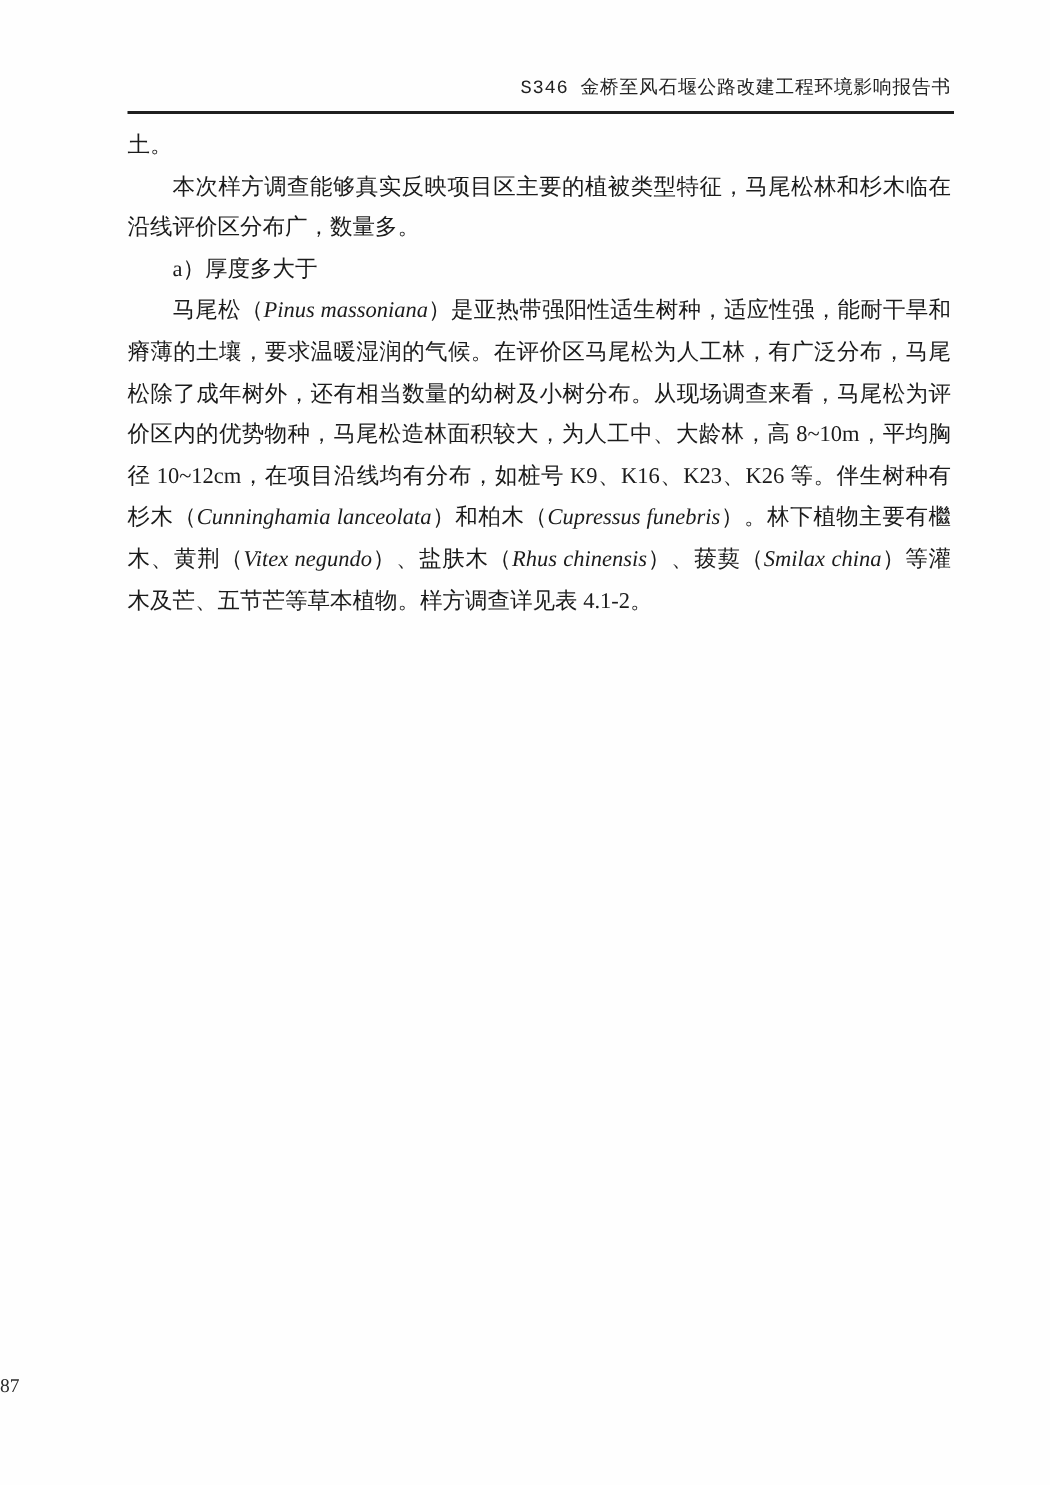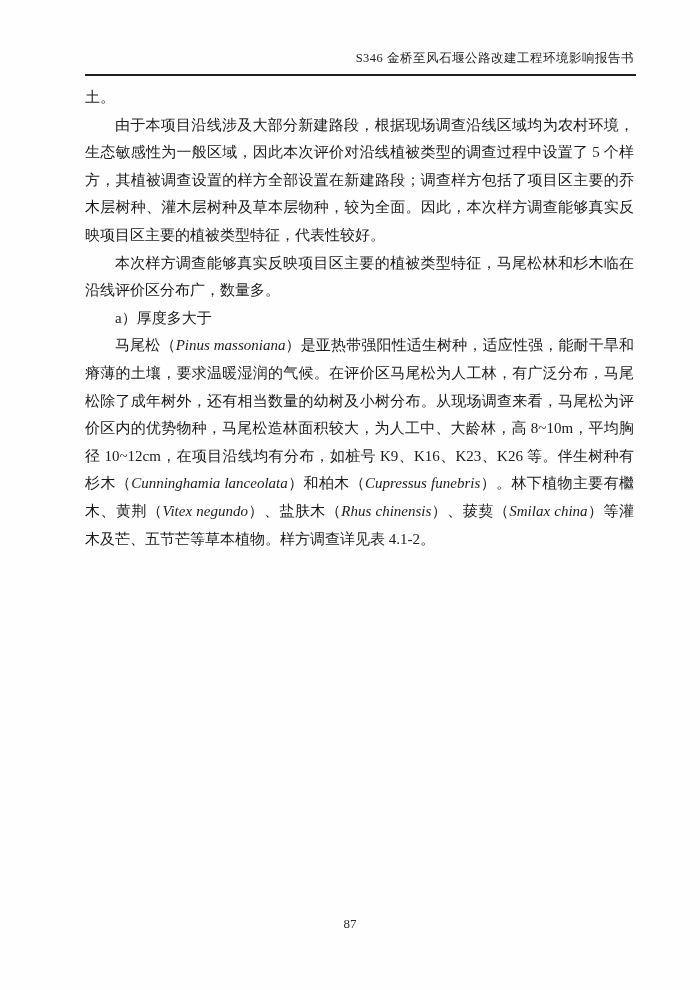--- a/index.html
+++ b/index.html
@@ -19,20 +19,21 @@
   .running-header {
     position: absolute;
     top: 50px;
     left: 85px;
     right: 66px;
     text-align: right;
     font-size: 12.5px;
     letter-spacing: 0.5px;
     color: #222;
     padding-bottom: 7px;
+    font-family: Liberation Mono, monospace;
   }
   .header-rule {
     position: absolute;
     top: 74px;
     left: 85px;
     right: 64px;
     height: 0;
     border-bottom: 2px solid #1f1f1f;
   }
   .doc-body {
@@ -59,21 +60,20 @@
     font-weight: normal;
     margin: 5px 0 4px 0;
     text-align: left;
     white-space: pre-wrap;
   }
   .page-footer {
     position: absolute;
     top: 916px;
     left: 0;
     right: 0;
-    text-align: center;
     font-size: 13px;
     color: #2a2a2a;
   }
   i {
     font-style: italic;
   }
 </style>
 </head>
 <body>
 
@@ -82,21 +82,20 @@
   <div class="running-header">S346 金桥至风石堰公路改建工程环境影响报告书</div>
 
   <div class="header-rule"></div>
 
   <div class="doc-body">
 
     <p class="noindent">土。</p>
 
 
 
-    <p class="para">由于本项目沿线涉及大部分新建路段，根据现场调查沿线区域均为农村环境，生态敏感性为一般区域，因此本次评价对沿线植被类型的调查过程中设置了 5 个样方，其植被调查设置的样方全部设置在新建路段；调查样方包括了项目区主要的乔木层树种、灌木层树种及草本层物种，较为全面。因此，本次样方调查能够真实反映项目区主要的植被类型特征，代表性较好。</p>
 
 
     <p class="para">本次样方调查能够真实反映项目区主要的植被类型特征，马尾松林和杉木临在沿线评价区分布广，数量多。</p>
 
     <p class="para">a）厚度多大于</p>
 
     <p class="para">马尾松（<i>Pinus massoniana</i>）是亚热带强阳性适生树种，适应性强，能耐干旱和瘠薄的土壤，要求温暖湿润的气候。在评价区马尾松为人工林，有广泛分布，马尾松除了成年树外，还有相当数量的幼树及小树分布。从现场调查来看，马尾松为评价区内的优势物种，马尾松造林面积较大，为人工中、大龄林，高 8~10m，平均胸径 10~12cm，在项目沿线均有分布，如桩号 K9、K16、K23、K26 等。伴生树种有杉木（<i>Cunninghamia lanceolata</i>）和柏木（<i>Cupressus funebris</i>）。林下植物主要有檵木、黄荆（<i>Vitex negundo</i>）、盐肤木（<i>Rhus chinensis</i>）、菝葜（<i>Smilax china</i>）等灌木及芒、五节芒等草本植物。样方调查详见表 4.1-2。</p>
 
   </div>
 

